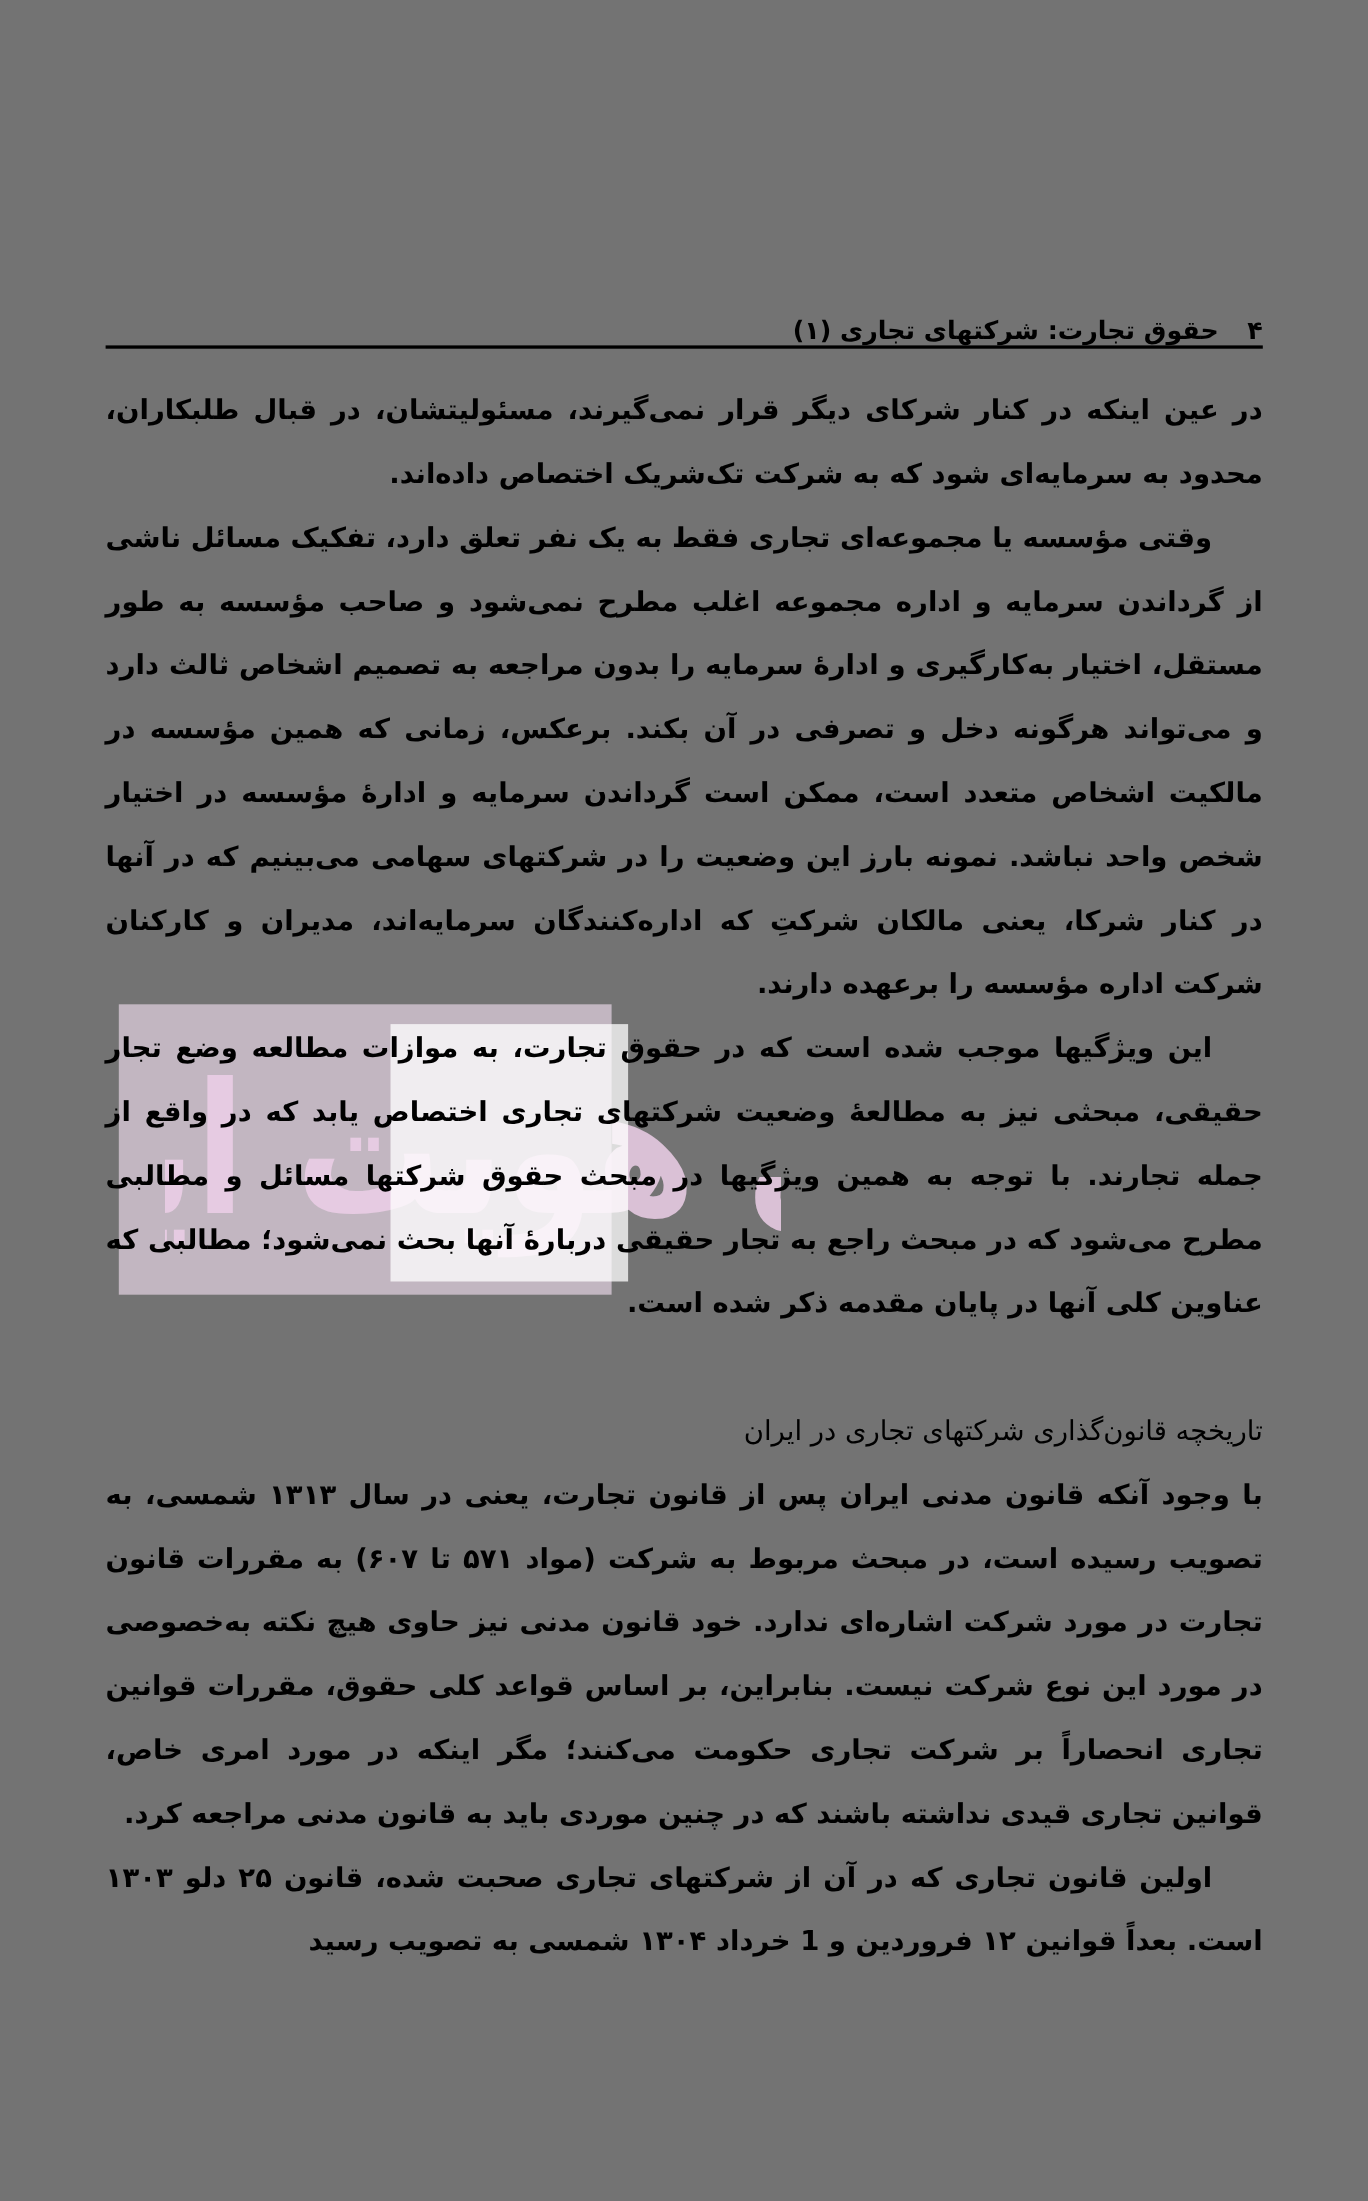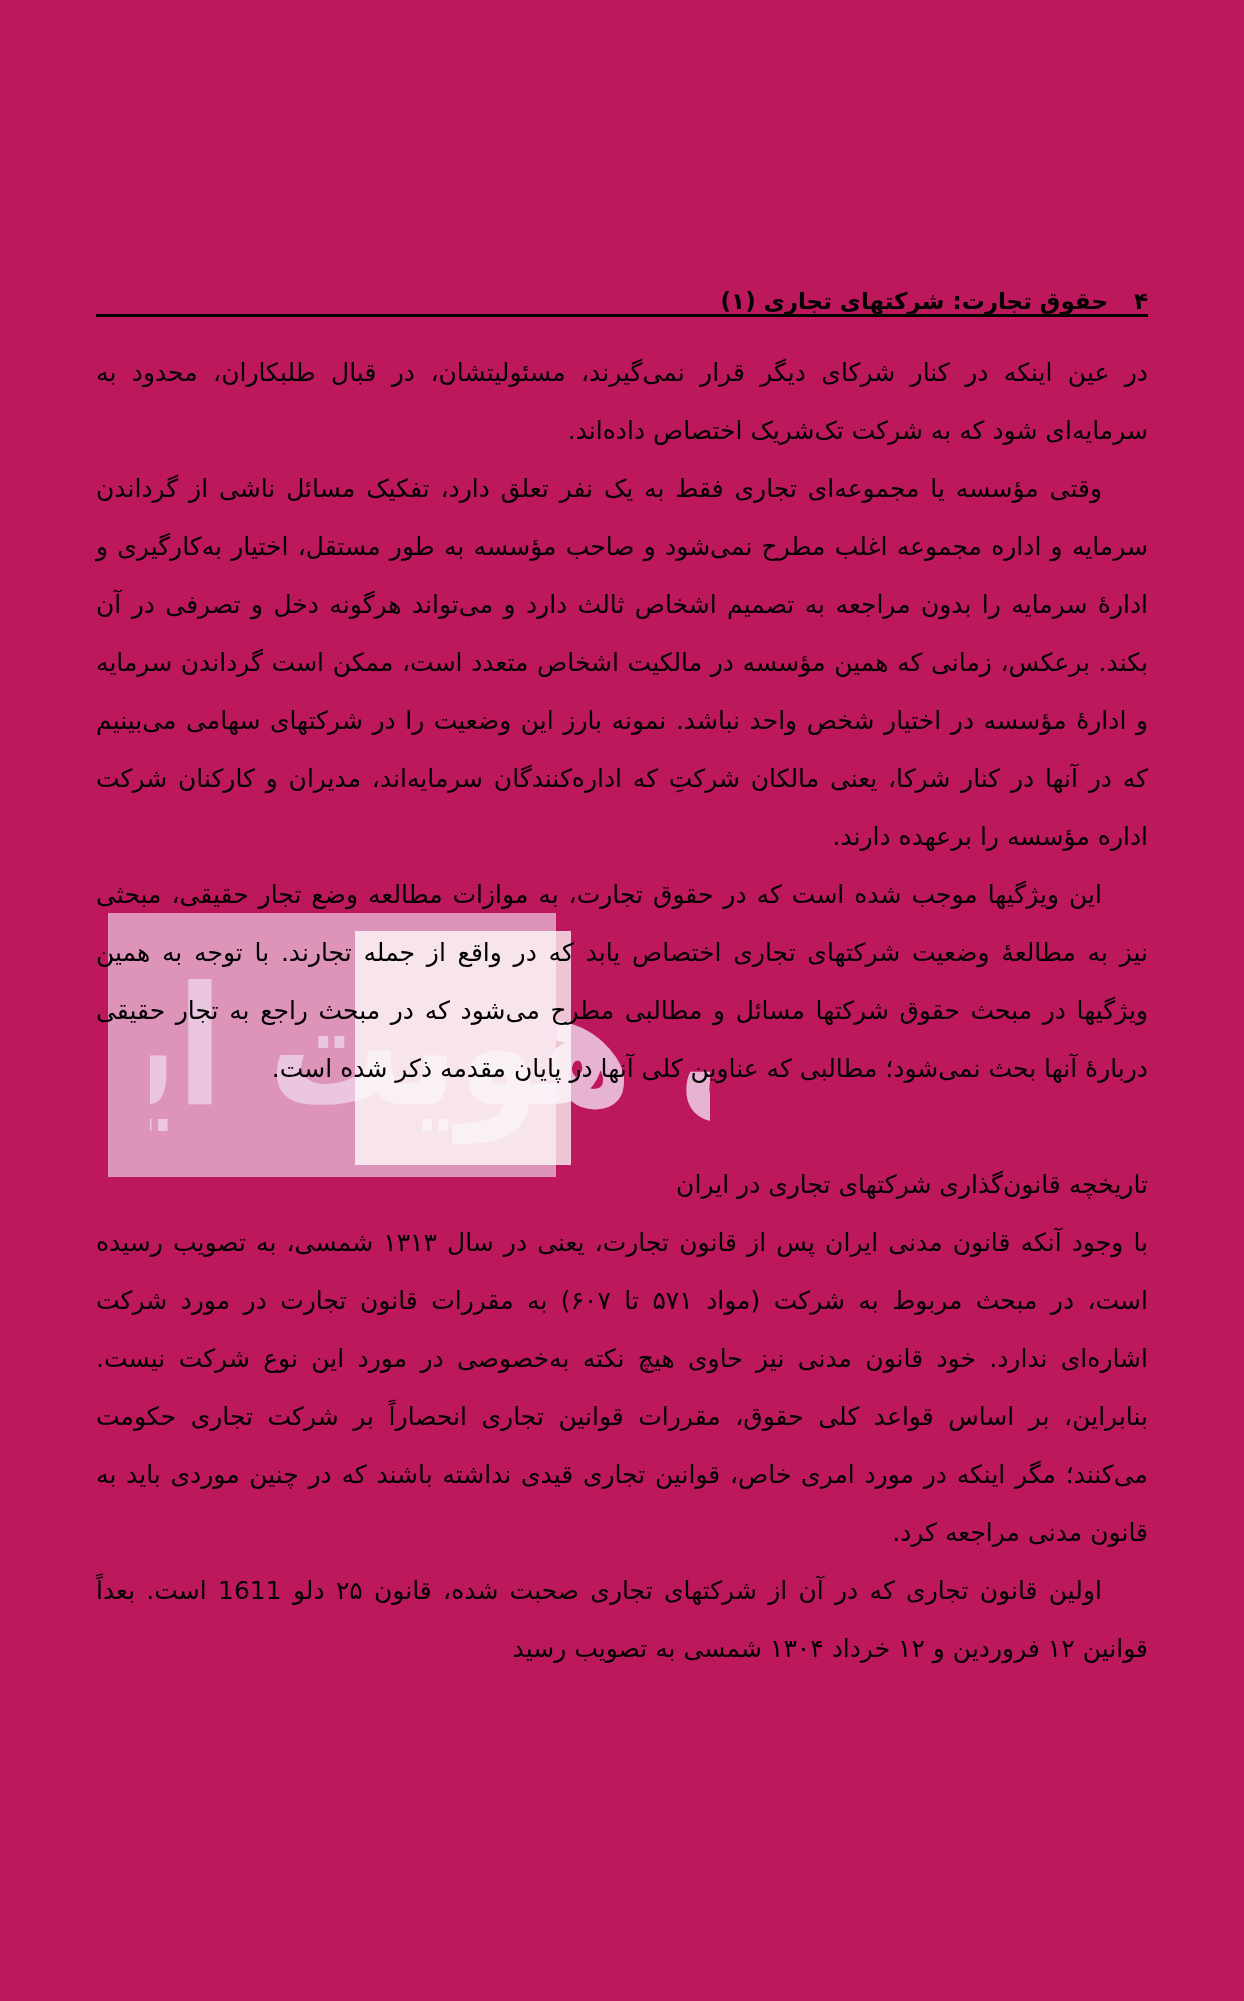--- a/index.html
+++ b/index.html
@@ -9,21 +9,21 @@
     background: #ffffff;
   }
   body {
     font-family: "DejaVu Sans", "Liberation Sans", sans-serif;
   }
   .page {
     position: relative;
     width: 1244px;
     height: 2001px;
     margin: 0 auto;
-    background: #be185d;
+    background: #737373;
     overflow: hidden;
     box-sizing: border-box;
   }
 
   
   .header {
     position: absolute;
     top: 268px;
     right: 96px;
     left: 96px;
@@ -122,20 +122,21 @@
     text-align: justify;
     color: #000000;
   }
   p.para {
     margin: 0;
     font-size: 25px;
     line-height: 58px;
     text-align: justify;
     text-justify: inter-word;
     letter-spacing: 0;
+    font-weight: bold;
   }
   p.indent {
     text-indent: 46px;
   }
   h2.section-heading {
     margin: 0;
     font-size: 25px;
     font-weight: 400;
     line-height: 58px;
     text-align: right;
@@ -168,16 +169,16 @@
     <p class="para indent">وقتی مؤسسه یا مجموعه‌ای تجاری فقط به یک نفر تعلق دارد، تفکیک مسائل ناشی از گرداندن سرمایه و اداره مجموعه اغلب مطرح نمی‌شود و صاحب مؤسسه به طور مستقل، اختیار به‌کارگیری و ادارۀ سرمایه را بدون مراجعه به تصمیم اشخاص ثالث دارد و می‌تواند هرگونه دخل و تصرفی در آن بکند. برعکس، زمانی که همین مؤسسه در مالکیت اشخاص متعدد است، ممکن است گرداندن سرمایه و ادارۀ مؤسسه در اختیار شخص واحد نباشد. نمونه بارز این وضعیت را در شرکتهای سهامی می‌بینیم که در آنها در کنار شرکا، یعنی مالکان شرکتِ که اداره‌کنندگان سرمایه‌اند، مدیران و کارکنان شرکت اداره مؤسسه را برعهده دارند.</p>
 
     <p class="para indent">این ویژگیها موجب شده است که در حقوق تجارت، به موازات مطالعه وضع تجار حقیقی، مبحثی نیز به مطالعۀ وضعیت شرکتهای تجاری اختصاص یابد که در واقع از جمله تجارند. با توجه به همین ویژگیها در مبحث حقوق شرکتها مسائل و مطالبی مطرح می‌شود که در مبحث راجع به تجار حقیقی دربارۀ آنها بحث نمی‌شود؛ مطالبی که عناوین کلی آنها در پایان مقدمه ذکر شده است.</p>
 
     <div class="gap-before-heading"></div>
 
     <h2 class="section-heading">تاریخچه قانون‌گذاری شرکتهای تجاری در ایران</h2>
 
     <p class="para">با وجود آنکه قانون مدنی ایران پس از قانون تجارت، یعنی در سال ۱۳۱۳ شمسی، به تصویب رسیده است، در مبحث مربوط به شرکت (مواد ۵۷۱ تا ۶۰۷) به مقررات قانون تجارت در مورد شرکت اشاره‌ای ندارد. خود قانون مدنی نیز حاوی هیچ نکته به‌خصوصی در مورد این نوع شرکت نیست. بنابراین، بر اساس قواعد کلی حقوق، مقررات قوانین تجاری انحصاراً بر شرکت تجاری حکومت می‌کنند؛ مگر اینکه در مورد امری خاص، قوانین تجاری قیدی نداشته باشند که در چنین موردی باید به قانون مدنی مراجعه کرد.</p>
 
-    <p class="para indent">اولین قانون تجاری که در آن از شرکتهای تجاری صحبت شده، قانون ۲۵ دلو 1611 است. بعداً قوانین ۱۲ فروردین و ۱۲ خرداد ۱۳۰۴ شمسی به تصویب رسید</p>
+    <p class="para indent">اولین قانون تجاری که در آن از شرکتهای تجاری صحبت شده، قانون ۲۵ دلو ۱۳۰۳ است. بعداً قوانین ۱۲ فروردین و 1 خرداد ۱۳۰۴ شمسی به تصویب رسید</p>
 
   </div>
 </div>
 
 </body></html>

